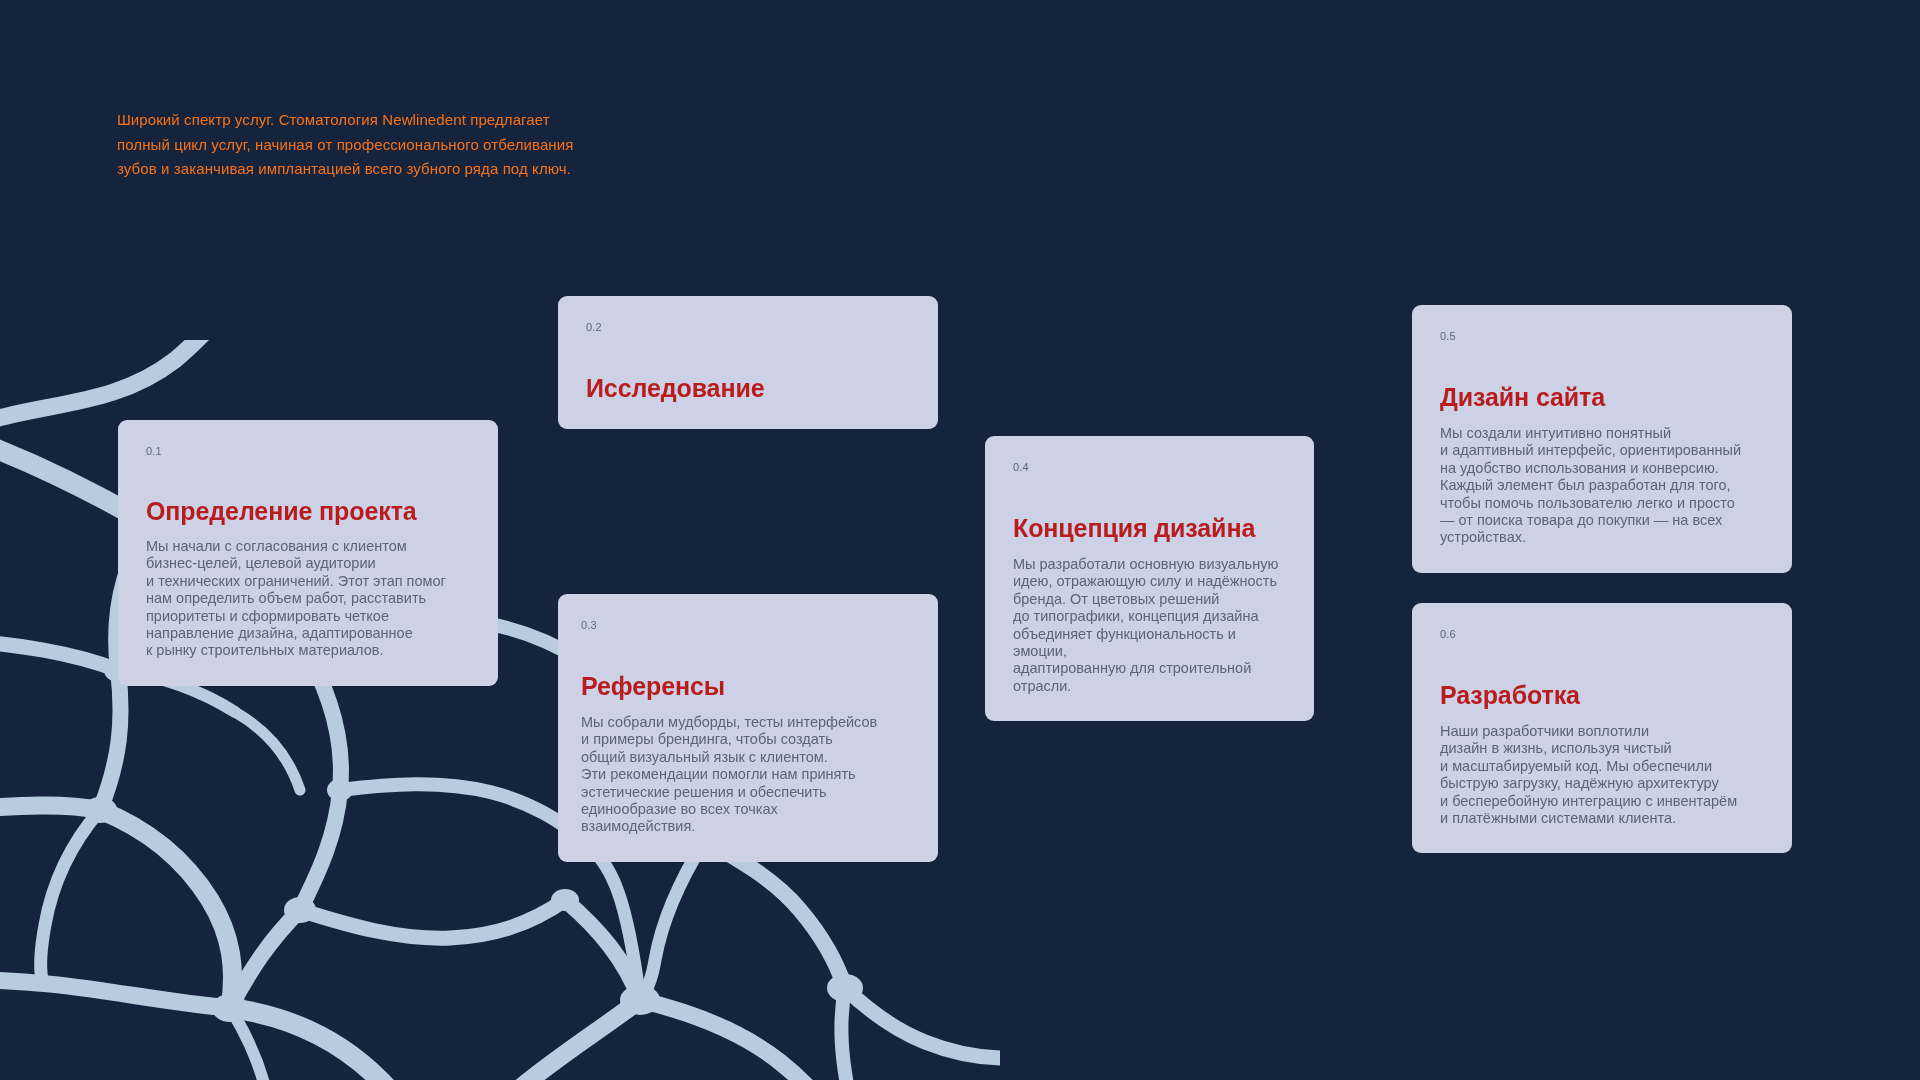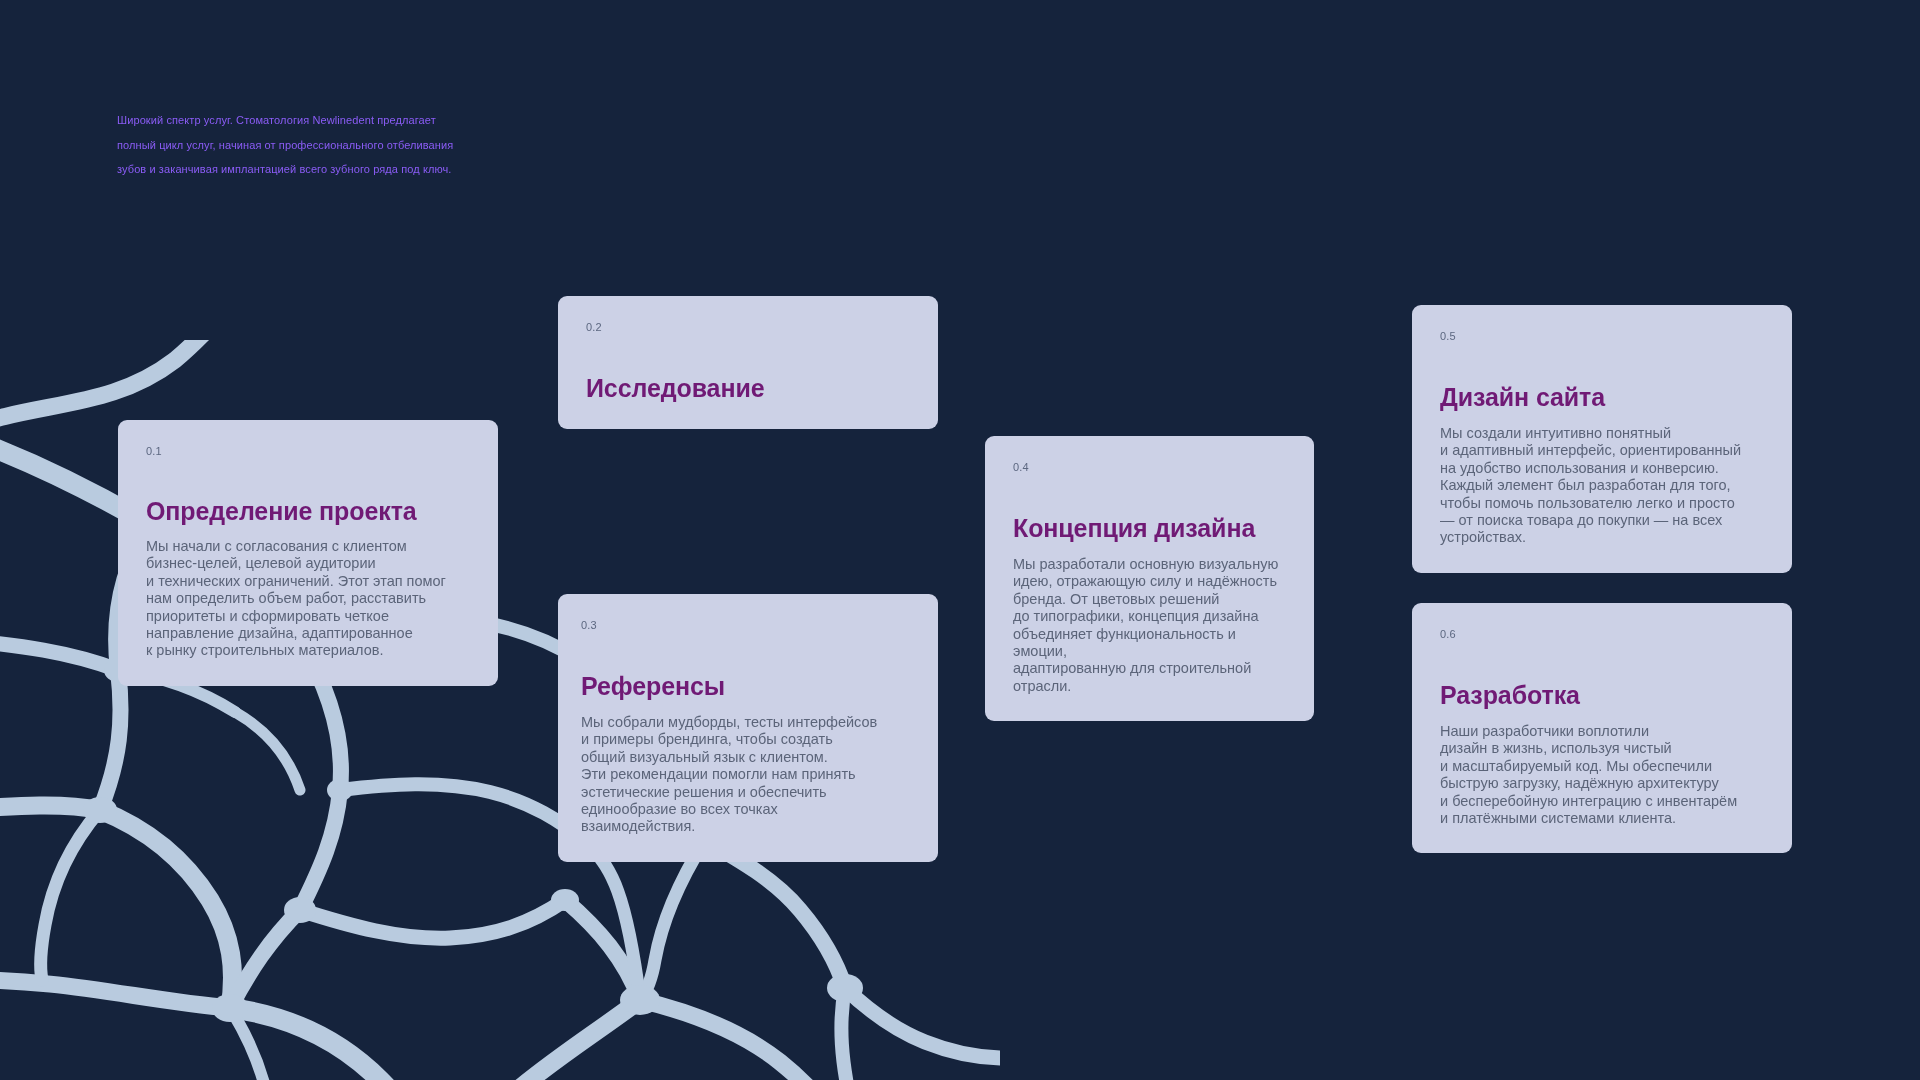--- a/index.html
+++ b/index.html
@@ -36,42 +36,42 @@
   #mesh-layer svg { display: block; }
 
   
   #intro {
     position: absolute;
     left: 117px;
     top: 108px;
     width: 500px;
   }
   #intro p {
-    color: #8b5cf6;
-    font-size: 11px;
+    color: #f97316;
+    font-size: 15px;
     line-height: 24.5px;
     letter-spacing: 0.1px;
     white-space: pre-line;
   }
 
   
   .card {
     position: absolute;
     background: #ccd1e6;
     border-radius: 9px;
     padding: 24px 28px 26px 28px;
   }
   .card-num {
     color: #5c6780;
     font-size: 11px;
     letter-spacing: 0.2px;
     line-height: 14px;
   }
   .card-title {
-    color: #701a75;
+    color: #b91c1c;
     font-weight: bold;
     font-size: 25px;
     line-height: 30px;
     letter-spacing: -0.1px;
   }
   .card-body {
     color: #5b6479;
     font-size: 14.5px;
     line-height: 17.4px;
     white-space: pre-line;

